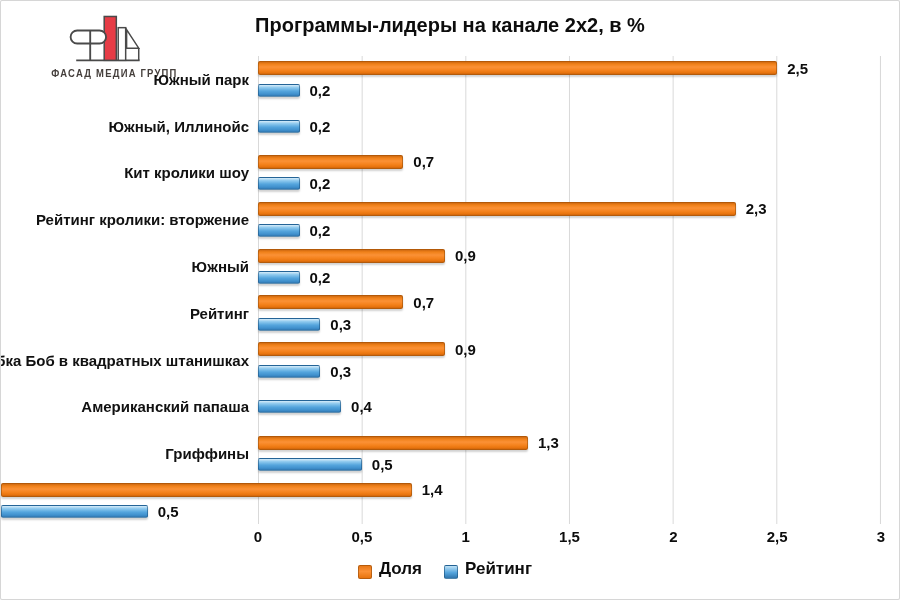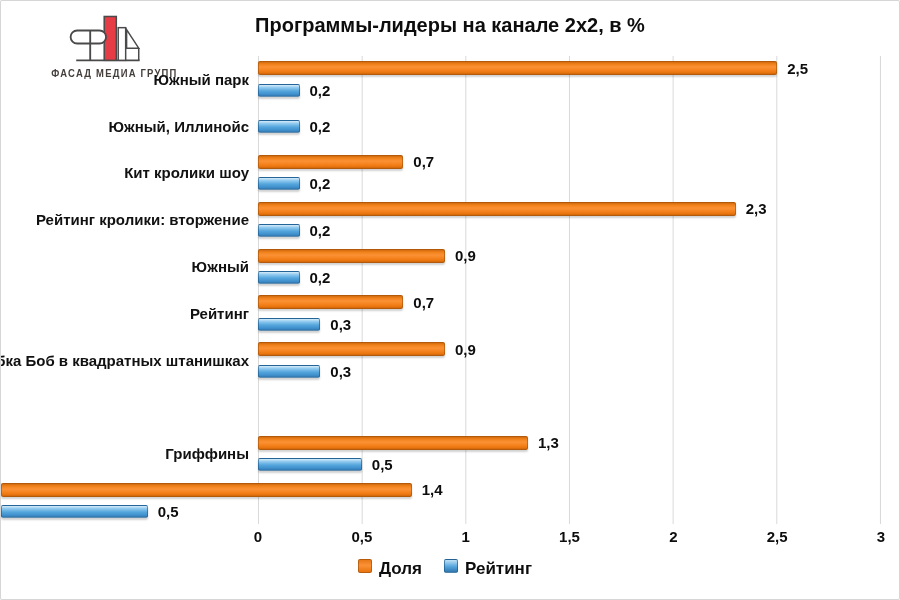--- a/index.html
+++ b/index.html
@@ -61,21 +61,21 @@
   .xaxis { position:absolute; left:257px; top:527px; width:623px; height:20px; }
   .xtick {
     position:absolute; transform:translateX(-50%);
     font-size:15px; font-weight:bold; color:#0d0d0d;
   }
   
   .legend {
     position:absolute; left:0; right:10px; top:558px; display:flex;
     justify-content:center; align-items:center; gap:22px;
   }
-  .legend-item { display:flex; align-items:flex-start; gap:7px; }
+  .legend-item { display:flex; align-items:flex-end; gap:7px; }
   .swatch { width:14px; height:14px; border-radius:2px; }
   .swatch.dolya {
     background:linear-gradient(180deg,#e87817 0%, #fb9136 45%, #e8740d 100%);
     border:1px solid rgba(148,74,6,0.6);
   }
   .swatch.reiting {
     background:linear-gradient(180deg,#bfe2f6 0%, #55a5dd 55%, #3076ae 100%);
     border:1px solid rgba(26,84,130,0.65);
   }
   .legend-label { font-size:17px; font-weight:bold; color:#0d0d0d; }
@@ -185,21 +185,26 @@
               <div class="bar dolya" style="width: 30%;"></div>
               <span class="val">0,9</span>
             </div>
             <div class="bar-line">
               <div class="bar reiting" style="width: 10%;"></div>
               <span class="val">0,3</span>
             </div>
           </div>
         </div>
         <div class="crow">
-          <div class="bars">
+          <div class="cat">Американский папаша</div>
+          <div class="bars">
+            <div class="bar-line">
+              <div class="bar reiting" style="width: 13.3333%;"></div>
+              <span class="val">0,4</span>
+            </div>
           </div>
         </div>
         <div class="crow">
           <div class="cat">Гриффины</div>
           <div class="bars">
             <div class="bar-line">
               <div class="bar dolya" style="width: 43.3333%;"></div>
               <span class="val">1,3</span>
             </div>
             <div class="bar-line">

